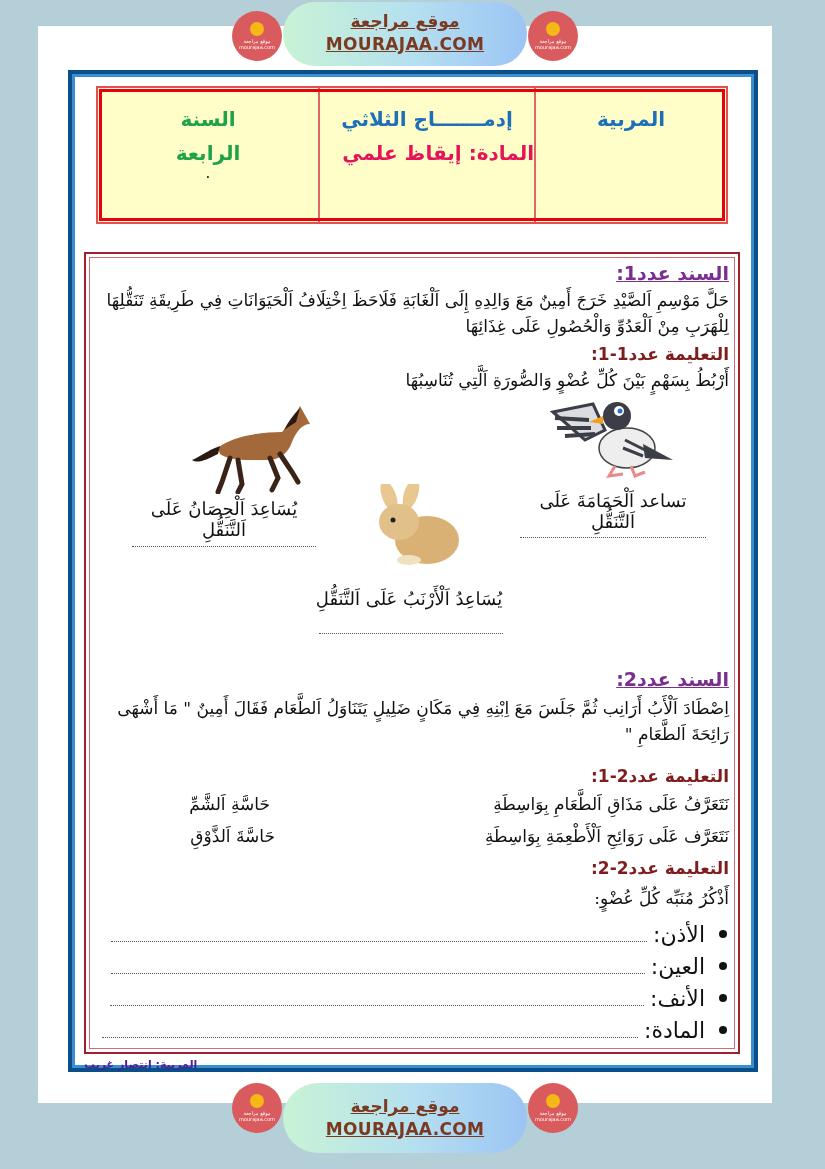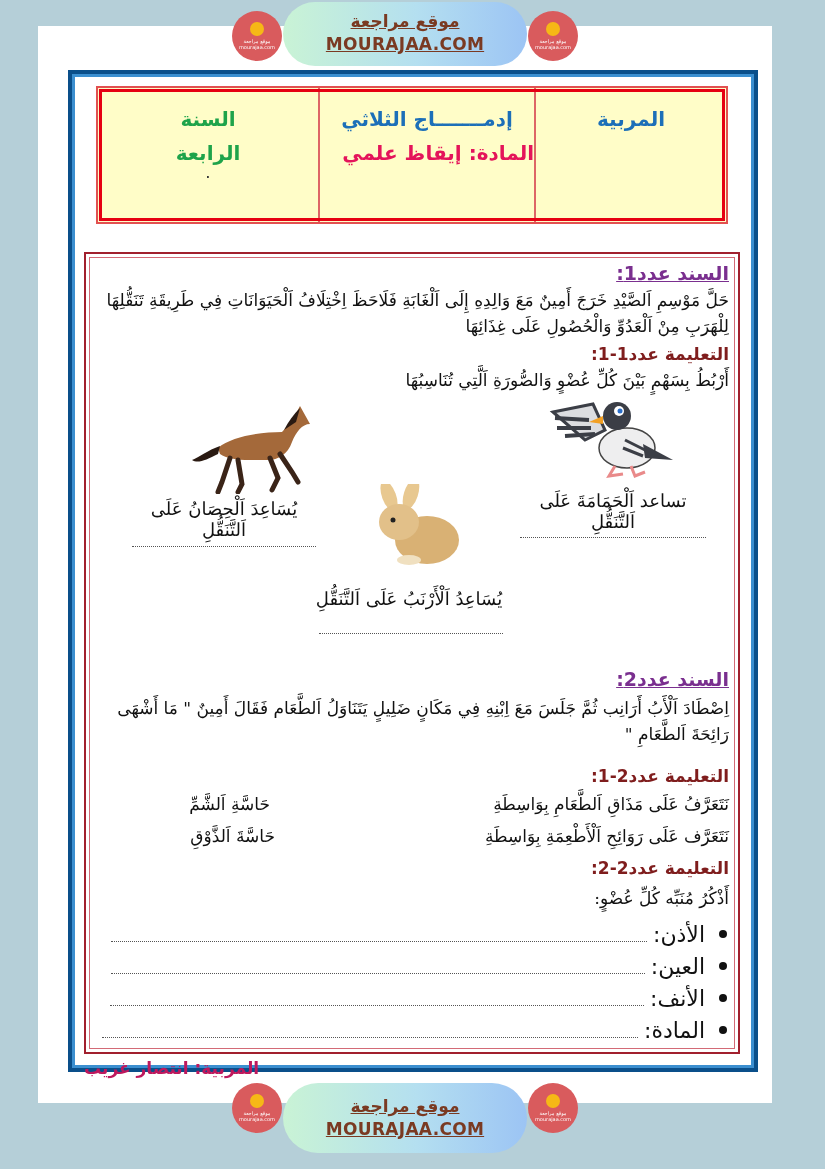--- a/index.html
+++ b/index.html
@@ -62,21 +62,21 @@
     font-family:"DejaVu Serif", serif; direction:rtl; text-align:center;
   }
   .dots {
     position:absolute; border-bottom:1.5px dotted #555; height:0;
   }
   .sense-row { position:absolute; font-size:17px; color:#111; font-family:"DejaVu Serif", serif; direction:rtl; }
   .bullet-row { position:absolute; right:98px; height:24px; display:flex; direction:rtl; align-items:center; font-size:22px; color:#111; }
   .bullet { width:8px; height:8px; border-radius:50%; background:#111; margin-left:14px; }
   .bullet-dots { border-bottom:1.5px dotted #555; height:14px; margin-right:6px; }
   .footer-name {
-    position:absolute; left:84px; top:1058px; font-size:17px; font-weight:bold; color:#be185d;
+    position:absolute; left:84px; top:1058px; font-size:11px; font-weight:bold; color:#4c1d95;
     direction:rtl;
   }
   
   .badge {
     position:absolute; width:108px; height:60px; border-radius:30px;
     background:linear-gradient(90deg,#c9f3d5 0%,#b4dff0 55%,#9cc4f4 100%);
     text-align:center; color:#7a3a22; font-weight:bold;
   }
   .badge .ar { font-size:17px; text-decoration:underline; line-height:26px; padding-top:6px; }
   .badge .en { font-size:17px; text-decoration:underline; letter-spacing:0.3px; }

